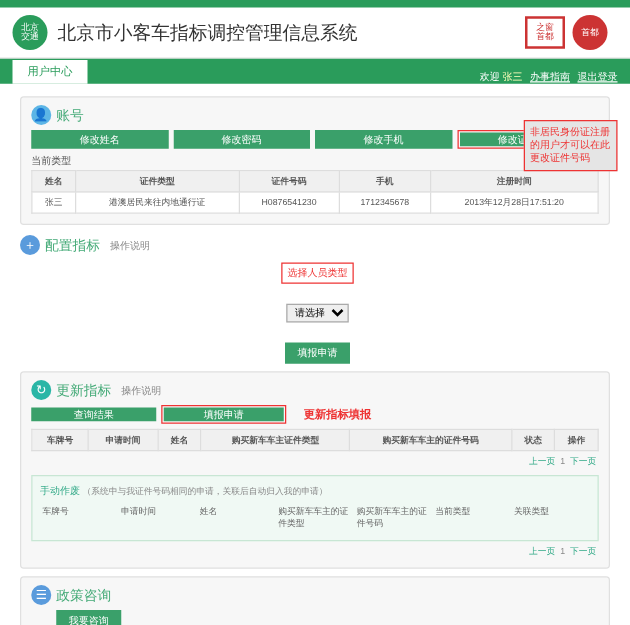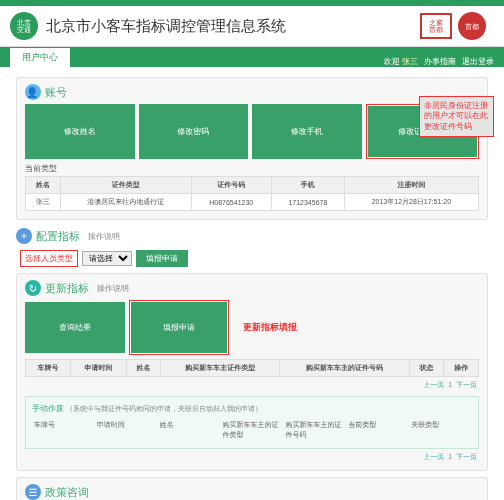--- a/index.html
+++ b/index.html
@@ -7,41 +7,41 @@
   .page { width: 504px; margin: 0 auto; background: #fff; }
   .top-bar { height: 6px; background: #2a9c5b; }
   .header { display: flex; align-items: center; padding: 6px 10px; border-bottom: 1px solid #ddd; }
   .logo-circle { width: 28px; height: 28px; border-radius: 50%; background: #2a9c5b; color: #fff; font-size: 7px; display: flex; align-items: center; justify-content: center; margin-right: 8px; white-space: pre; text-align: center; line-height: 1; }
   .header-title { font-size: 15px; font-weight: normal; flex: 1; }
   .header-right { display: flex; align-items: center; gap: 6px; }
   .seal { width: 32px; height: 26px; border: 2px solid #c33; color: #c33; font-size: 7px; display: flex; align-items: center; justify-content: center; text-align: center; line-height: 1; white-space: pre; }
   .nav { background: #2a9c5b; display: flex; align-items: flex-end; padding: 0 10px; height: 20px; }
   .nav-tab { background: #fff; color: #2a9c5b; padding: 3px 12px; font-size: 9px; margin-top: 2px; }
   .nav-right { margin-left: auto; color: #fff; font-size: 8px; display: flex; gap: 6px; align-items: center; }
-  .nav-right a { color: #fff; }
+  .nav-right a { color: #fff; text-decoration: underline; }
   .user-name { color: #ffb; }
   .content { padding: 4px 16px 10px; }
   .section { margin-top: 6px; border: 1px solid #e0e0e0; border-radius: 3px; background: #f7f7f7; padding: 6px 8px 8px; }
   .section-head { display: flex; align-items: center; margin-bottom: 4px; gap: 4px; }
   .icon-circle { width: 16px; height: 16px; border-radius: 50%; display: flex; align-items: center; justify-content: center; background: #5cb5e6; color: #fff; font-size: 10px; flex-shrink: 0; }
   .icon-teal { background: #2ab6a6; }
   .icon-blue { background: #5a9bdc; }
   .icon-plus { background: #5a9bdc; }
   .section-title { font-size: 11px; color: #4a7; }
   .section-sub { font-size: 8px; color: #888; margin-left: 4px; }
   .btn-row { display: flex; gap: 4px; margin: 4px 0; }
-  .btn-green { background: #3aa06a; color: #fff; padding: 20px 0; font-size: 8px; text-align: center; flex: 1; border: none; cursor: pointer; }
+  .btn-green { background: #3aa06a; color: #fff; padding: 0 0; font-size: 8px; text-align: center; flex: 1; border: none; cursor: pointer; }
   .btn-small { background: #3aa06a; color: #fff; padding: 3px 10px; font-size: 8px; border: none; cursor: pointer; }
   .red-box { border: 1.5px solid #e33; padding: 1px; position: relative; }
   .callout { position: absolute; right: 10px; top: 96px; border: 1.5px solid #e33; color: #e33; font-size: 8px; padding: 4px; width: 75px; background: #e5e5e5; line-height: 1.3; z-index: 10; }
   .sub-label { font-size: 8px; color: #555; margin: 4px 0 2px; }
   table { width: 100%; border-collapse: collapse; background: #fff; font-size: 7px; }
   th, td { border: 1px solid #ddd; padding: 3px 4px; text-align: center; color: #555; }
   th { background: #f0f0f0; }
-  .config-row { display: flex; align-items: center; gap: 4px; margin: 6px 0 2px 4px; }
+  .config-row { display: flex; align-items: center; gap: 16px; margin: 6px 0 2px 4px; flex-direction: column; }
   .red-label { border: 1.5px solid #e33; color: #e33; padding: 2px 4px; font-size: 8px; }
   select { font-size: 8px; padding: 1px 2px; border: 1px solid #aaa; }
   .red-arrow-label { color: #e33; font-weight: bold; font-size: 9px; margin-left: 10px; }
   .inner-box { border: 1px solid #c8e6d4; background: #f0f9f4; padding: 6px; margin-top: 6px; font-size: 7px; }
   .inner-box-title { color: #3a8; font-size: 8px; margin-bottom: 2px; }
   .inner-box-sub { color: #888; font-size: 7px; }
   .inner-row { display: flex; gap: 0; margin-top: 4px; }
   .inner-cell { flex: 1; padding: 2px; color: #666; }
   .pager { text-align: right; font-size: 7px; color: #888; margin-top: 3px; }
   .pager a { color: #3a8; margin: 0 2px; text-decoration: none; }

